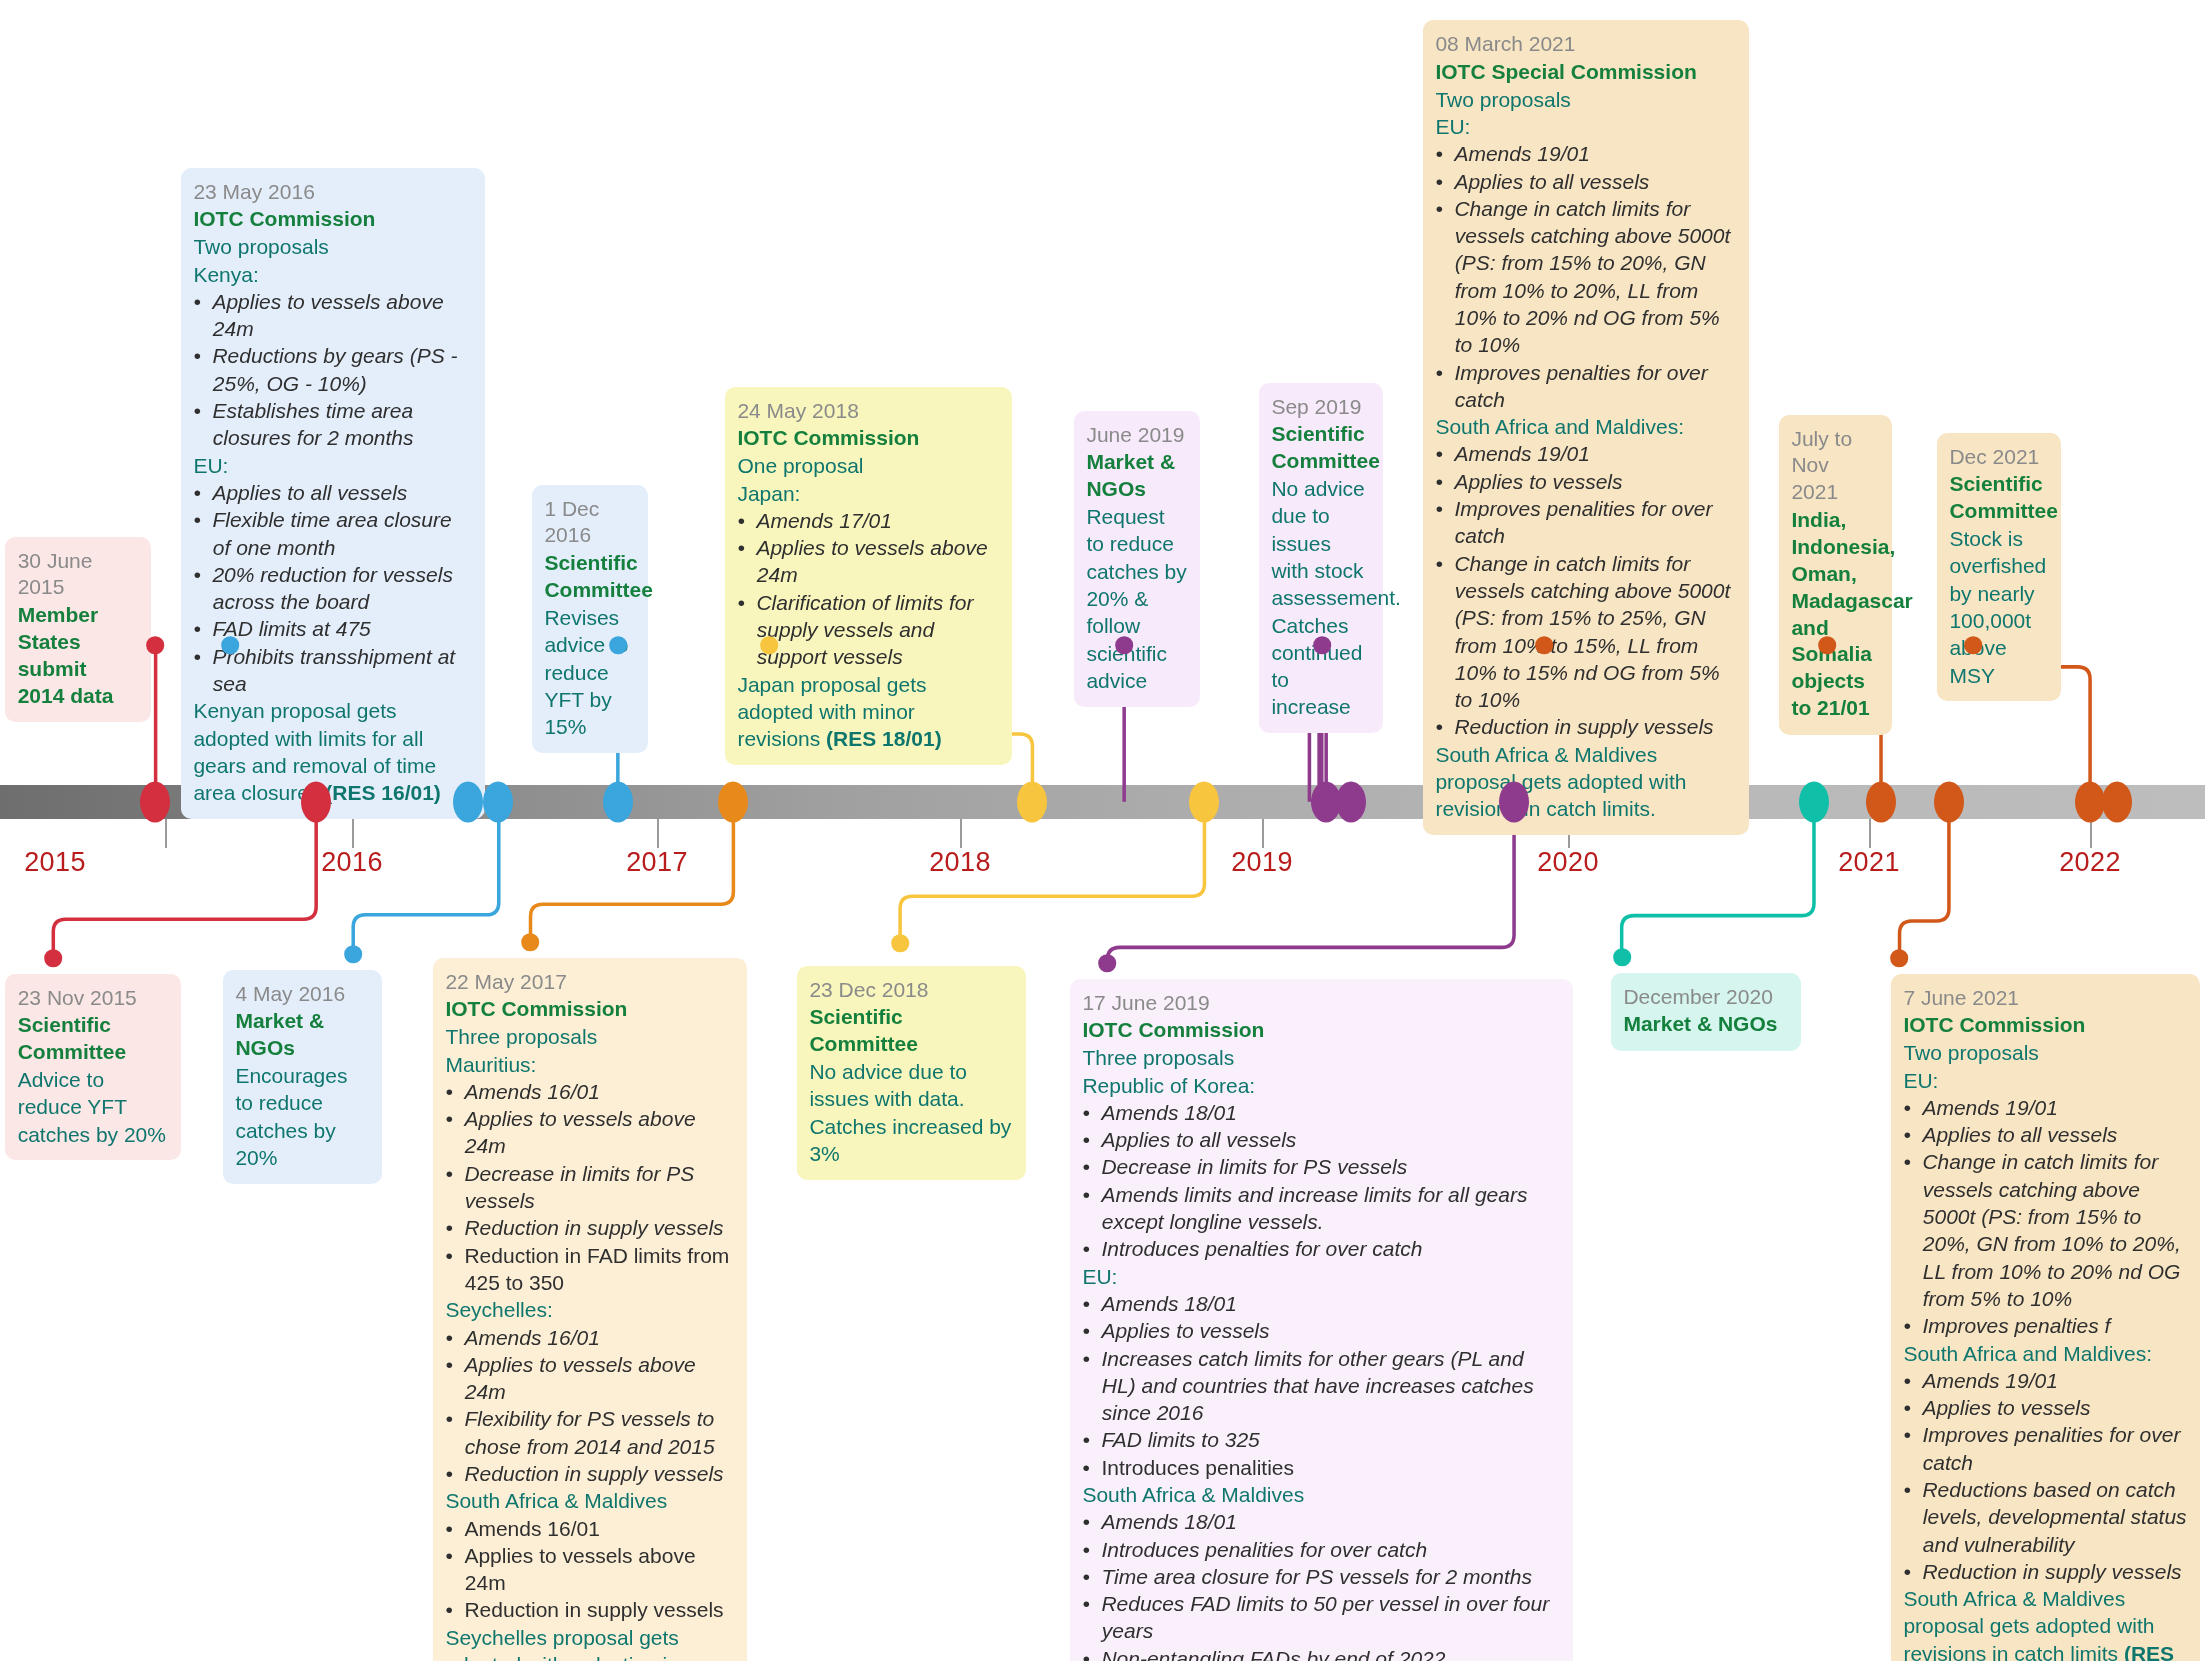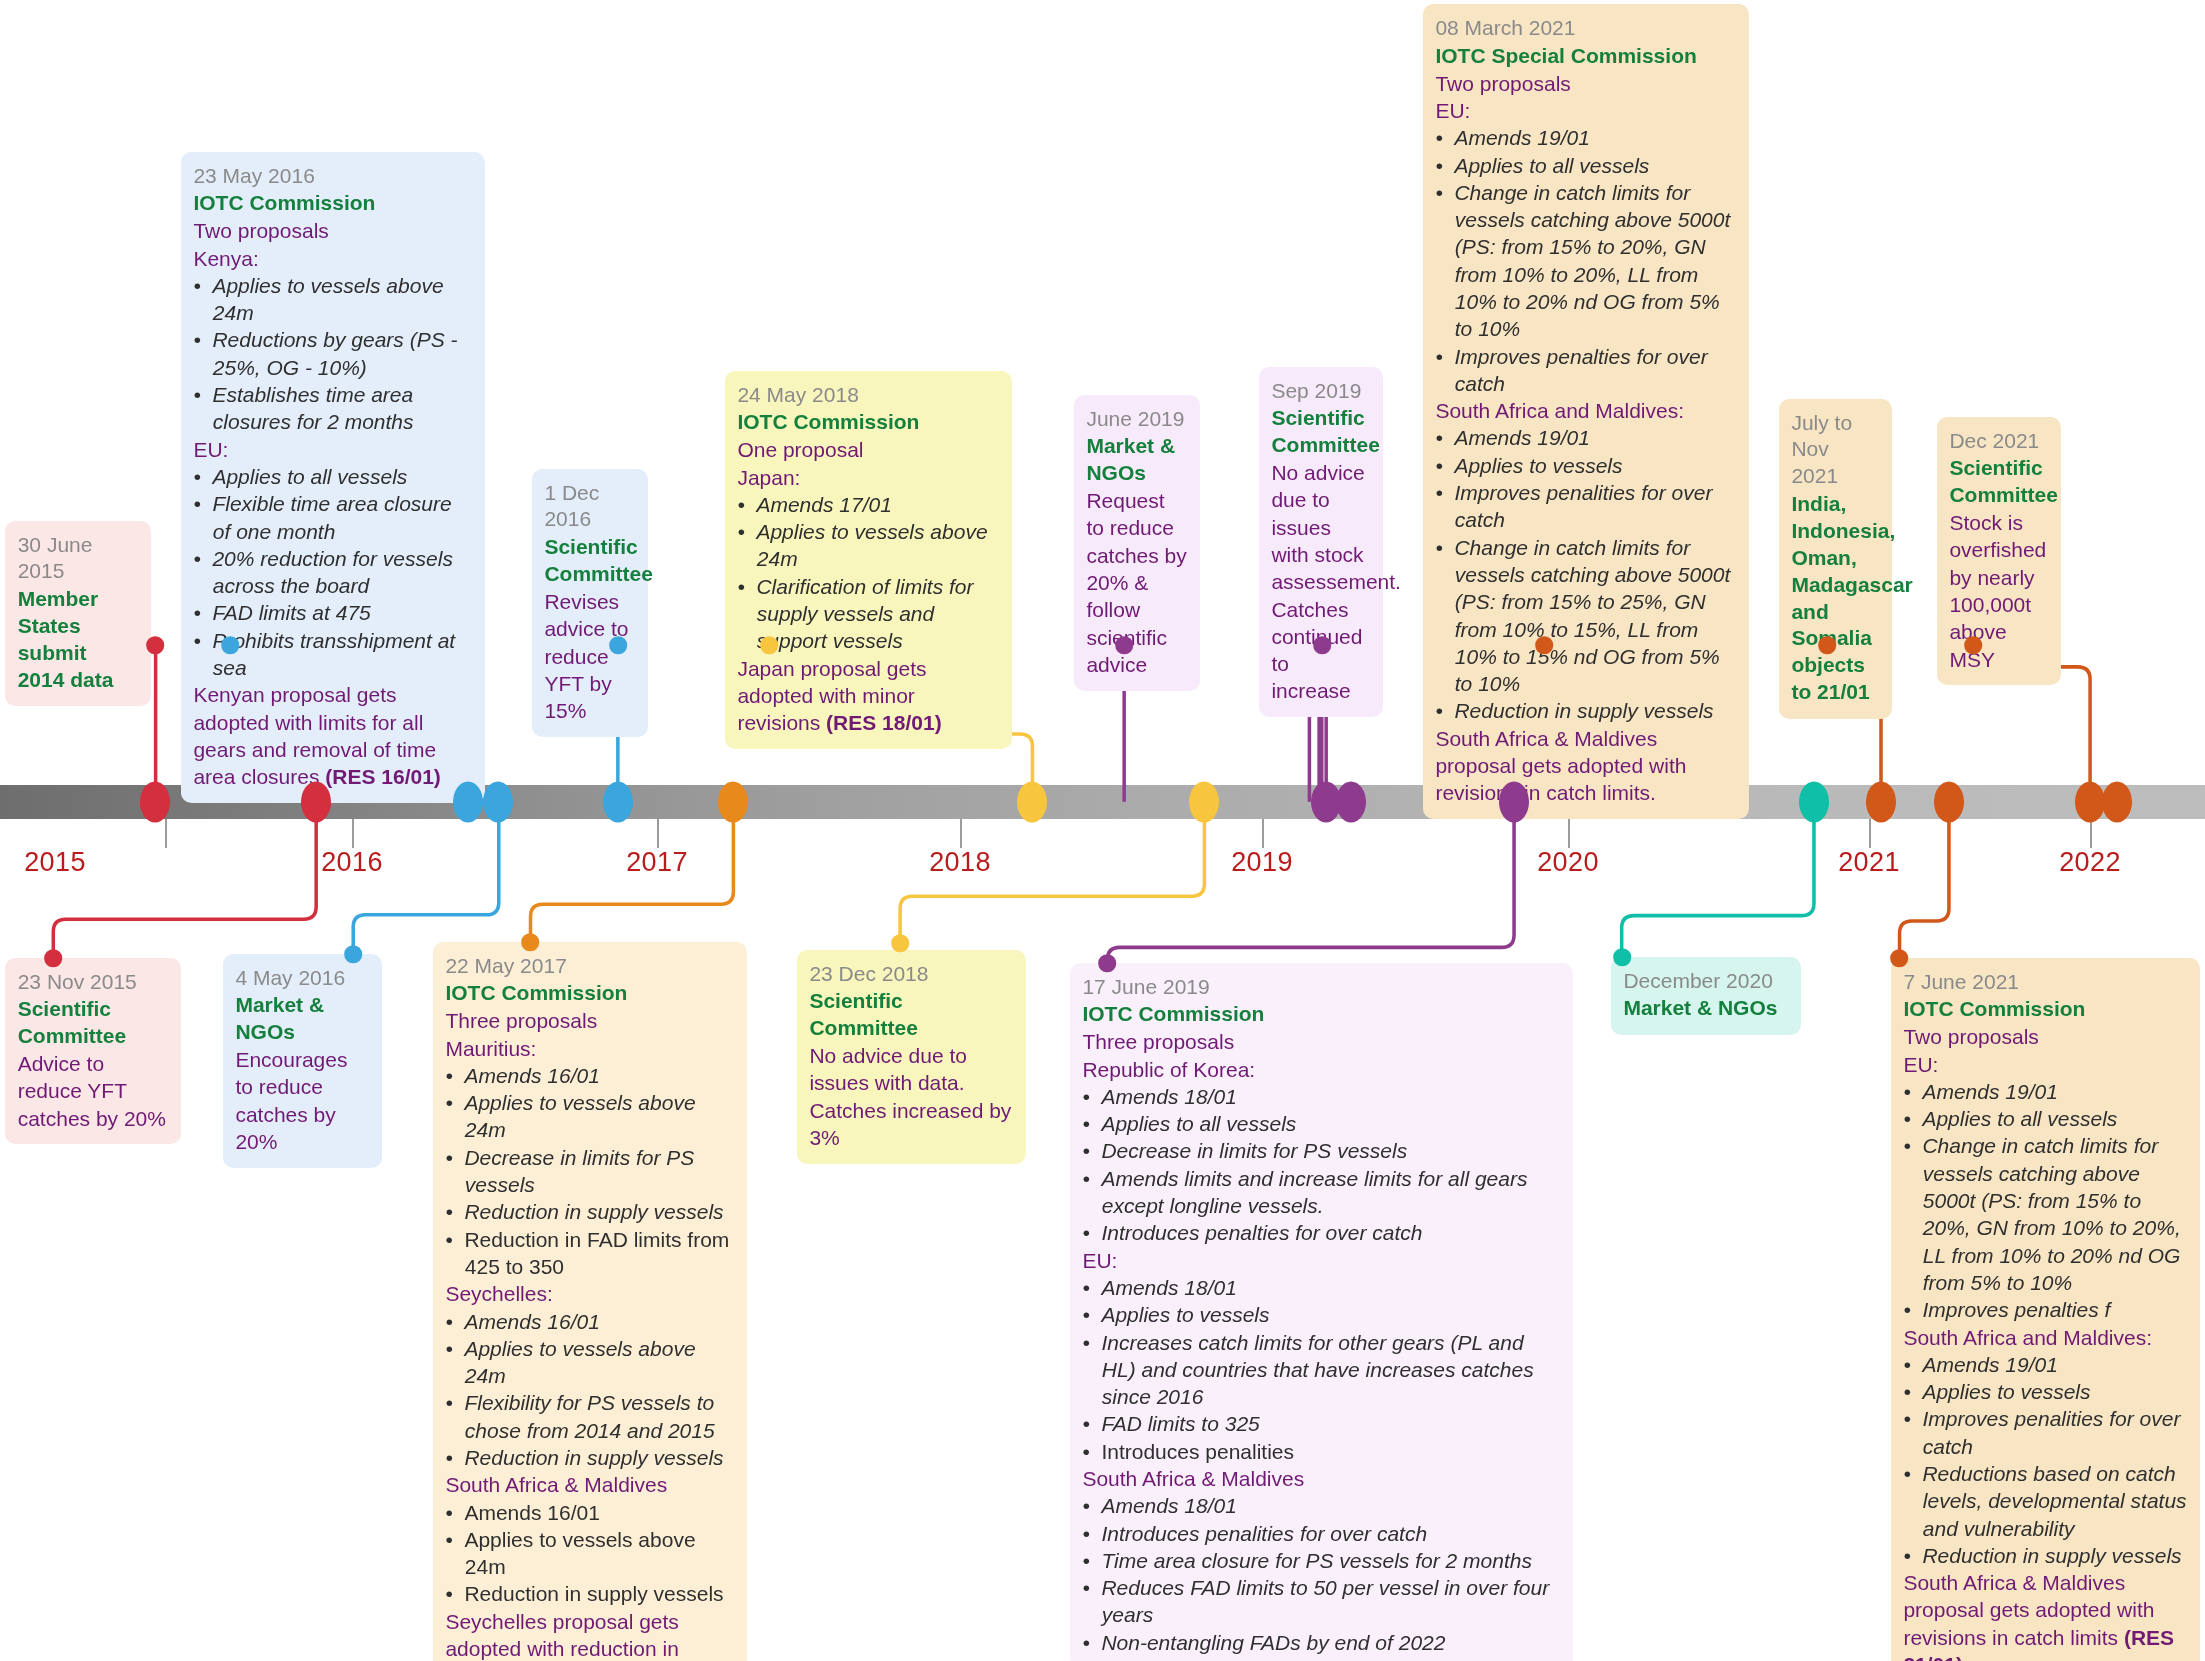--- a/index.html
+++ b/index.html
@@ -21,24 +21,24 @@
 
   
   #links{position:absolute;left:0;top:0;width:2206px;height:1661px;z-index:2;
          pointer-events:none;}
   #links path{fill:none;stroke-width:4;}
   .endcap{position:absolute;width:17.6px;height:17.6px;border-radius:50%;
           transform:translate(-50%,-50%);z-index:5;}
 
   
   .card{position:absolute;border-radius:10.6px;padding:10.6px 12.4px 12.4px 12.4px;
-        box-sizing:border-box;z-index:4;}
+        box-sizing:border-box;z-index:4;margin-top:16px;}
   .card .date{font-size:21px;color:#8a8a8a;line-height:1.28;margin-bottom:0.9px;}
   .card .ttl{font-size:21px;font-weight:bold;color:#15803d;line-height:1.28;}
-  .card .ln{font-size:21px;line-height:1.3;color:#701a75;}
+  .card .ln{font-size:21px;line-height:1.3;color:#0f766e;}
   .card ul{margin:0;padding:0;list-style:none;}
   .card li{font-size:21px;line-height:1.3;color:#2f2f2f;font-style:italic;
            padding-left:19.4px;text-indent:-19.4px;}
   .card li.noit{font-style:normal;}
   .card li:before{content:"\2022\00a0\00a0";}
   .card b{font-weight:bold;}
 </style>
 </head>
 <body>
 

